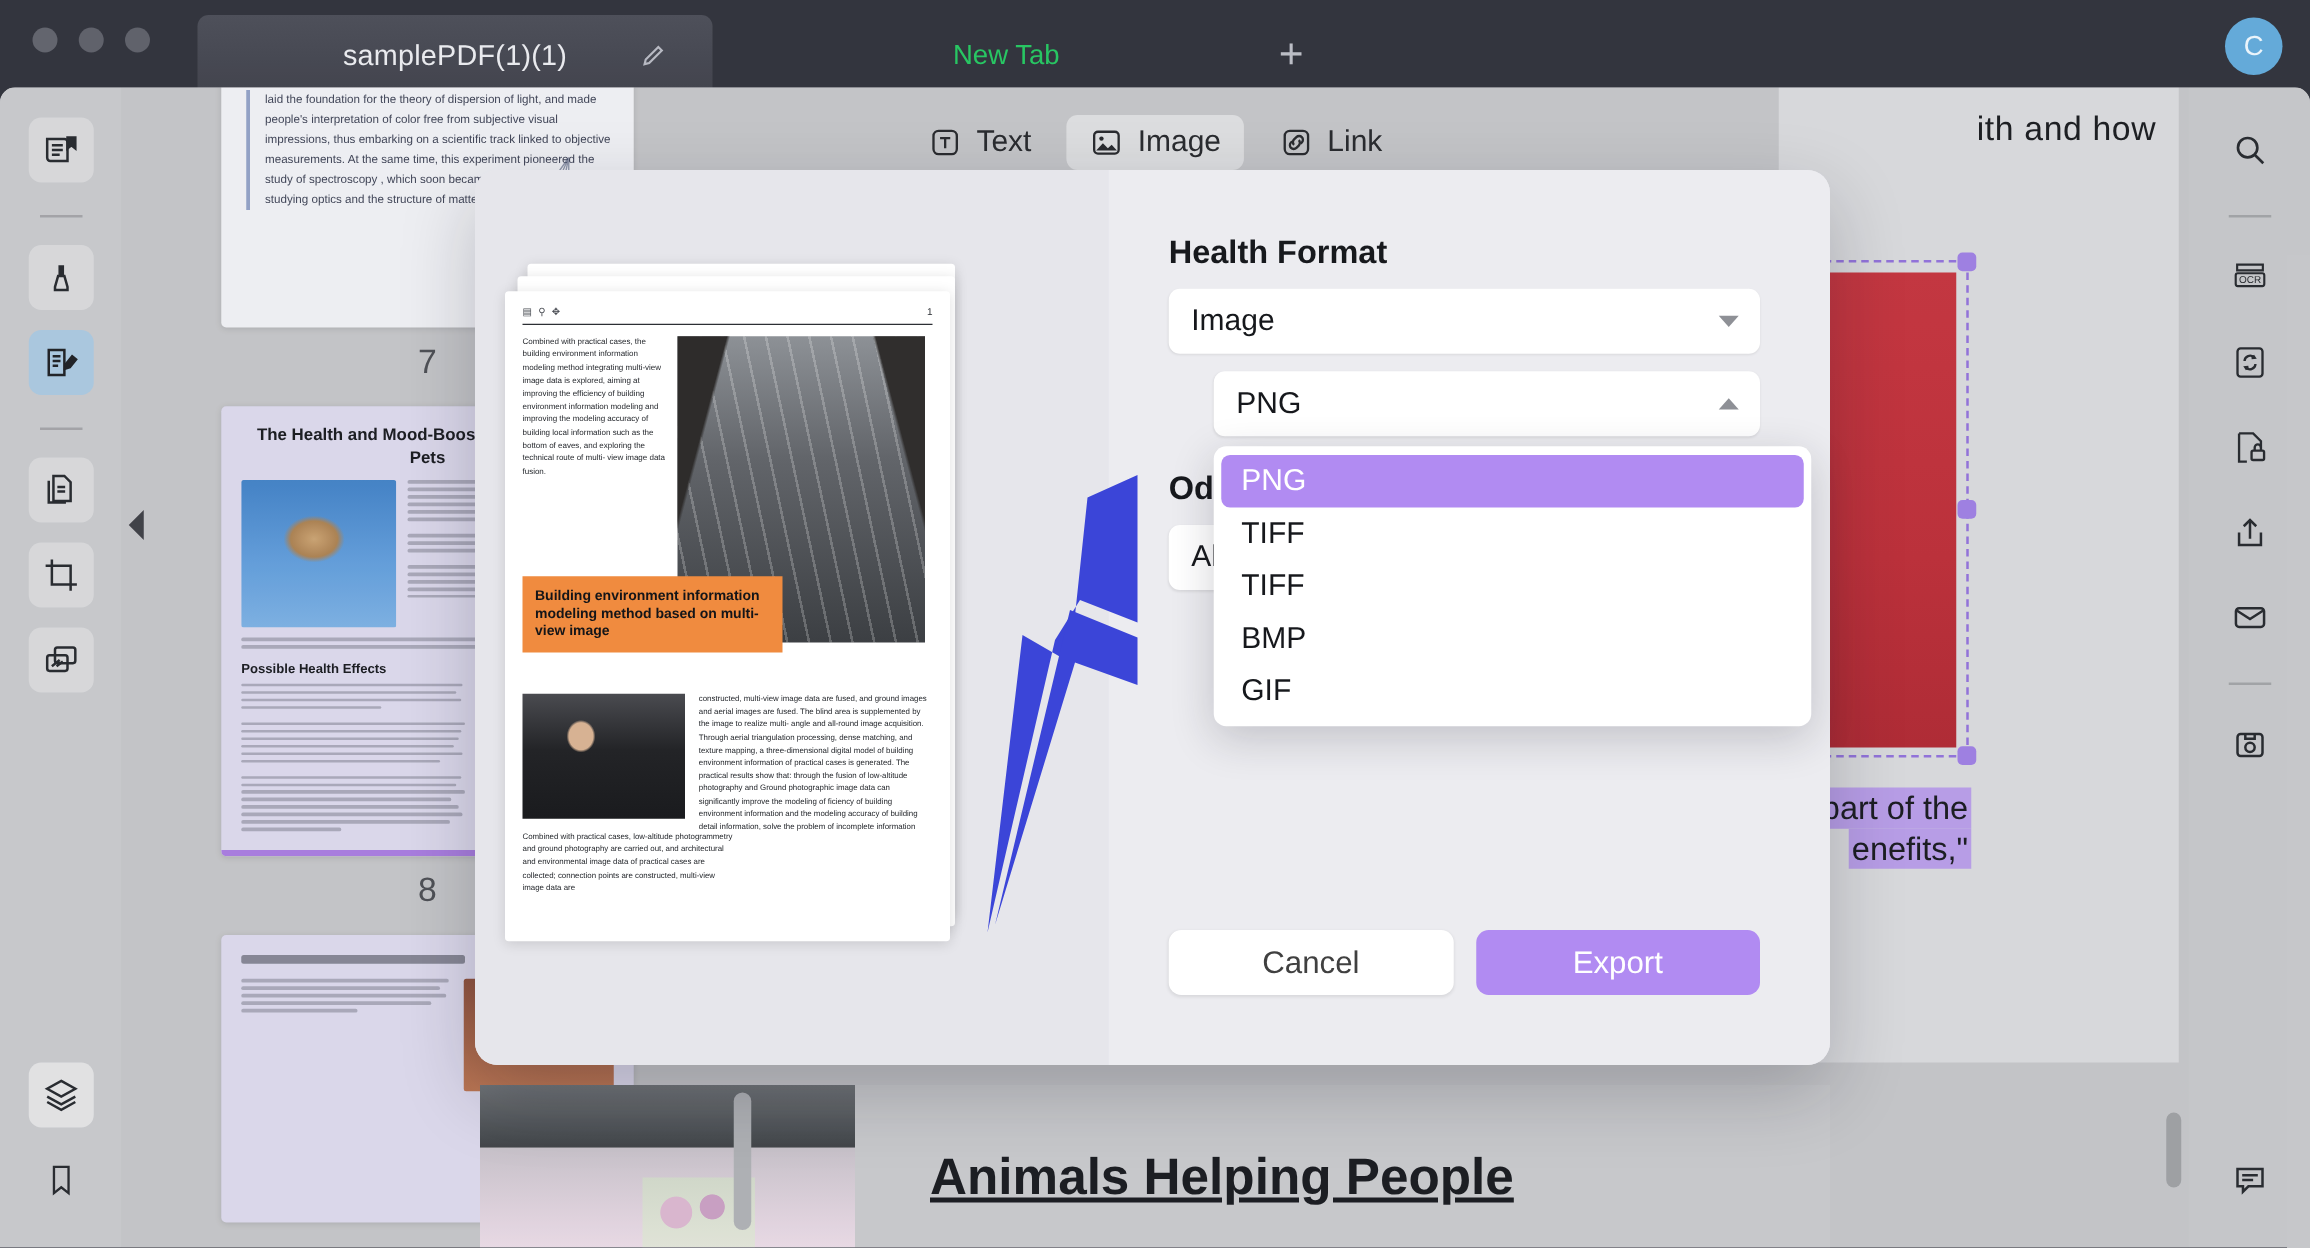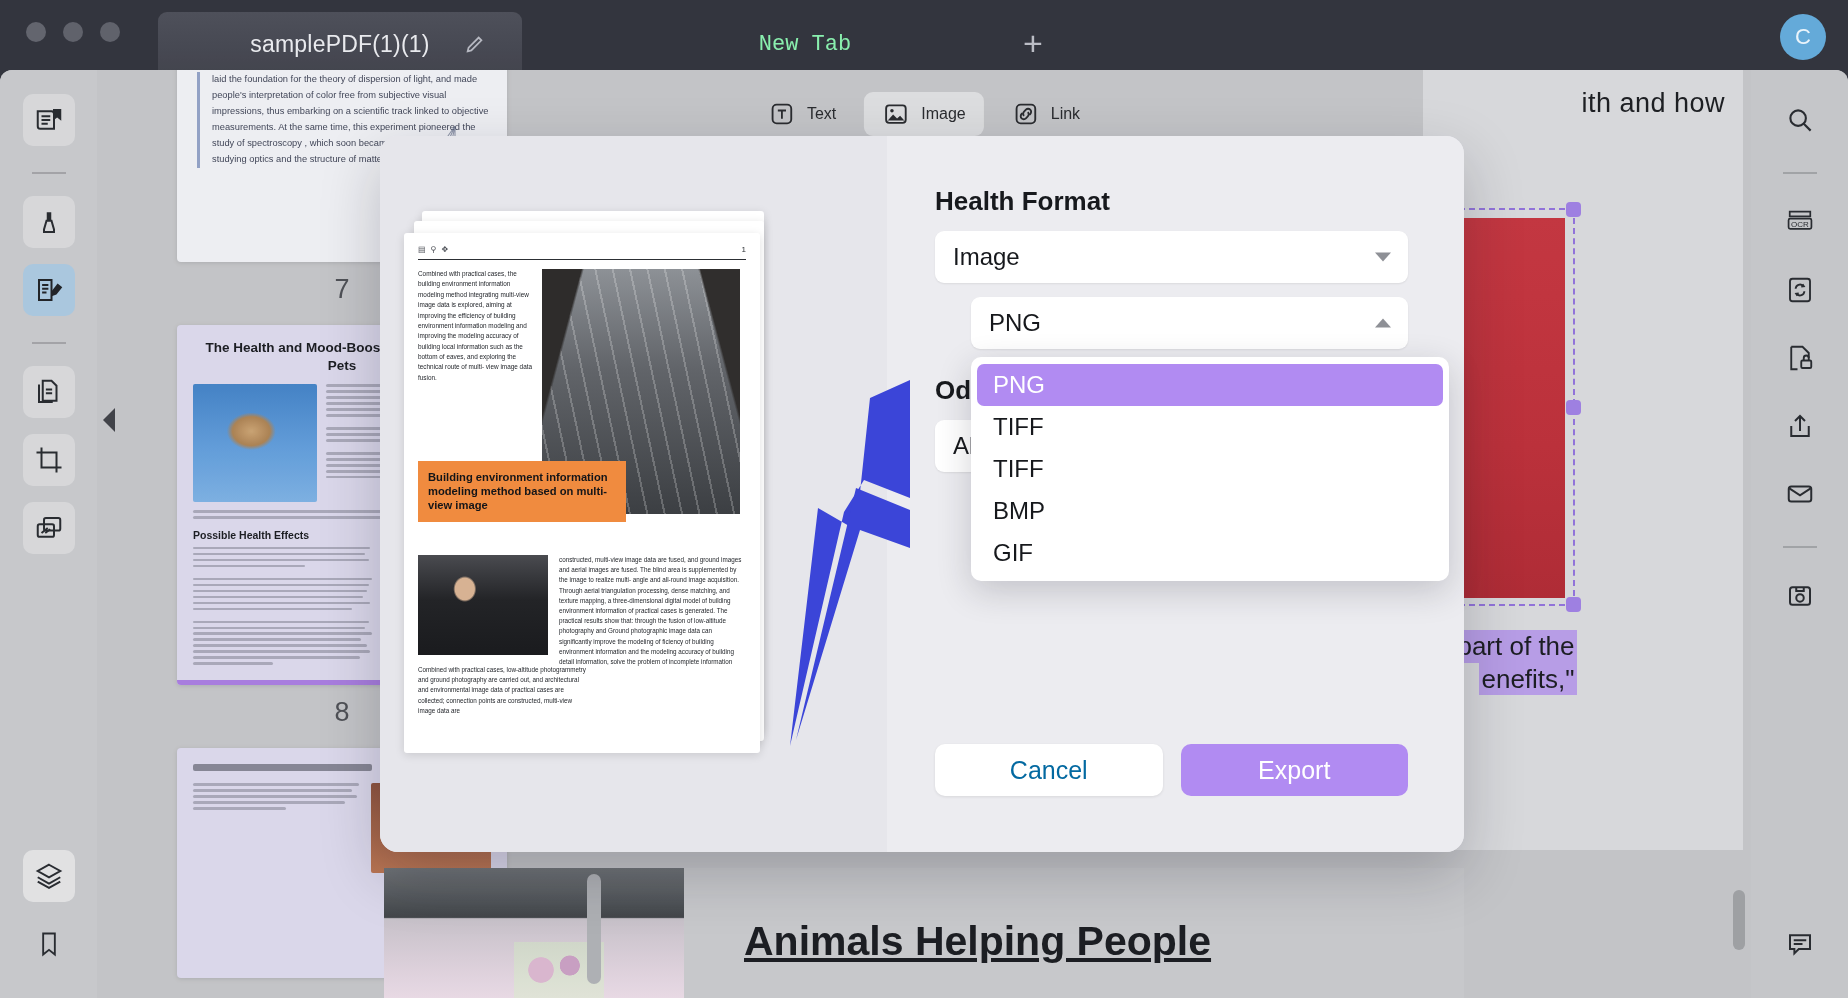--- a/index.html
+++ b/index.html
@@ -14,37 +14,37 @@
   
   .titlebar {
     position: absolute; left: 0; top: 0; width: 1848px; height: 76px;
     background: #2d2f38;
   }
   .traffic { position: absolute; left: 26px; top: 22px; display: flex; gap: 17px; }
   .tl-dot { width: 20px; height: 20px; border-radius: 50%; background: #5b5d67; }
   .tl-dot.d1 { background: #5e606a; }
 
   .tab {
-    position: absolute; left: 158px; top: 12px; width: 364px; height: 64px;
+    position: absolute; left: 158px; top: 12px; width: 412px; height: 64px;
     background: linear-gradient(180deg,#494b55 0%, #3c3e48 100%);
     border-radius: 9px 9px 0 0;
     display: flex; align-items: center; justify-content: center;
   }
   .tab-title {
     color: #e9eaee; font-size: 23px; letter-spacing: .2px;
     max-width: 300px; overflow: hidden; white-space: nowrap;
   }
   .tab-edit {
     position: absolute; right: 36px; top: 50%; transform: translateY(-50%);
     width: 22px; height: 22px; opacity: .85;
   }
   .newtab {
     position: absolute; left: 640px; top: 12px; width: 330px; height: 64px;
     display: flex; align-items: center; justify-content: center;
-    color: #86efac; font-size: 22px; font-family: Liberation Mono, monospace;
+    color: #22c55e; font-size: 22px;
   }
   .plus {
     position: absolute; left: 1010px; top: 20px;
     width: 46px; height: 46px; color: #b9bbc4;
     display: flex; align-items: center; justify-content: center;
     font-size: 34px; font-weight: 300; line-height: 1;
   }
   .avatar {
     position: absolute; right: 22px; top: 14px; width: 46px; height: 46px;
     border-radius: 50%; background: #5fa8d8; color: #eaf4fb;
@@ -90,22 +90,22 @@
     position: absolute; left: 97px; top: 0; right: 97px; bottom: 0;
     background: #c2c3c6; overflow: hidden;
   }
 
   
   .fmt-bar {
     position: absolute; left: 50%; transform: translateX(-50%); top: 22px;
     display: flex; align-items: center; gap: 10px; z-index: 4;
   }
   .fmt-item {
-    display: flex; align-items: center; gap: 11px;
-    padding: 8px 18px; border-radius: 9px; color: #24262a; font-size: 16px;
+    display: flex; align-items: flex-start; gap: 11px;
+    padding: 8px 18px; border-radius: 9px; color: #24262a; font-size: 24px;
   }
   .fmt-item.sel { background: rgba(255,255,255,.42); }
 
   
   .doc-col-left { position: absolute; left: 80px; top: -8px; width: 330px; }
   .pg {
     background: #edeef2; border-radius: 4px;
     box-shadow: 0 1px 5px rgba(0,0,0,.13);
     overflow: hidden; position: relative;
   }
@@ -290,21 +290,21 @@
 
   .actions {
     position: absolute; left: 48px; right: 56px; bottom: 56px;
     display: flex; gap: 18px;
   }
   .btn {
     flex: 1; height: 52px; border-radius: 10px;
     display: flex; align-items: center; justify-content: center;
     font-size: 25px;
   }
-  .btn.cancel { background: #fff; color: #0369a1; box-shadow: 0 1px 3px rgba(0,0,0,.09); text-align: right; }
+  .btn.cancel { background: #fff; color: #404040; box-shadow: 0 1px 3px rgba(0,0,0,.09); text-align: right; }
   .btn.export { background: #b18bf2; color: #fff; }
 
   
   .blue-arrow { position: absolute; left: 760px; top: 380px; z-index: 30; pointer-events: none; }
 </style>
 </head>
 <body>
 
 <div class="app">
 

